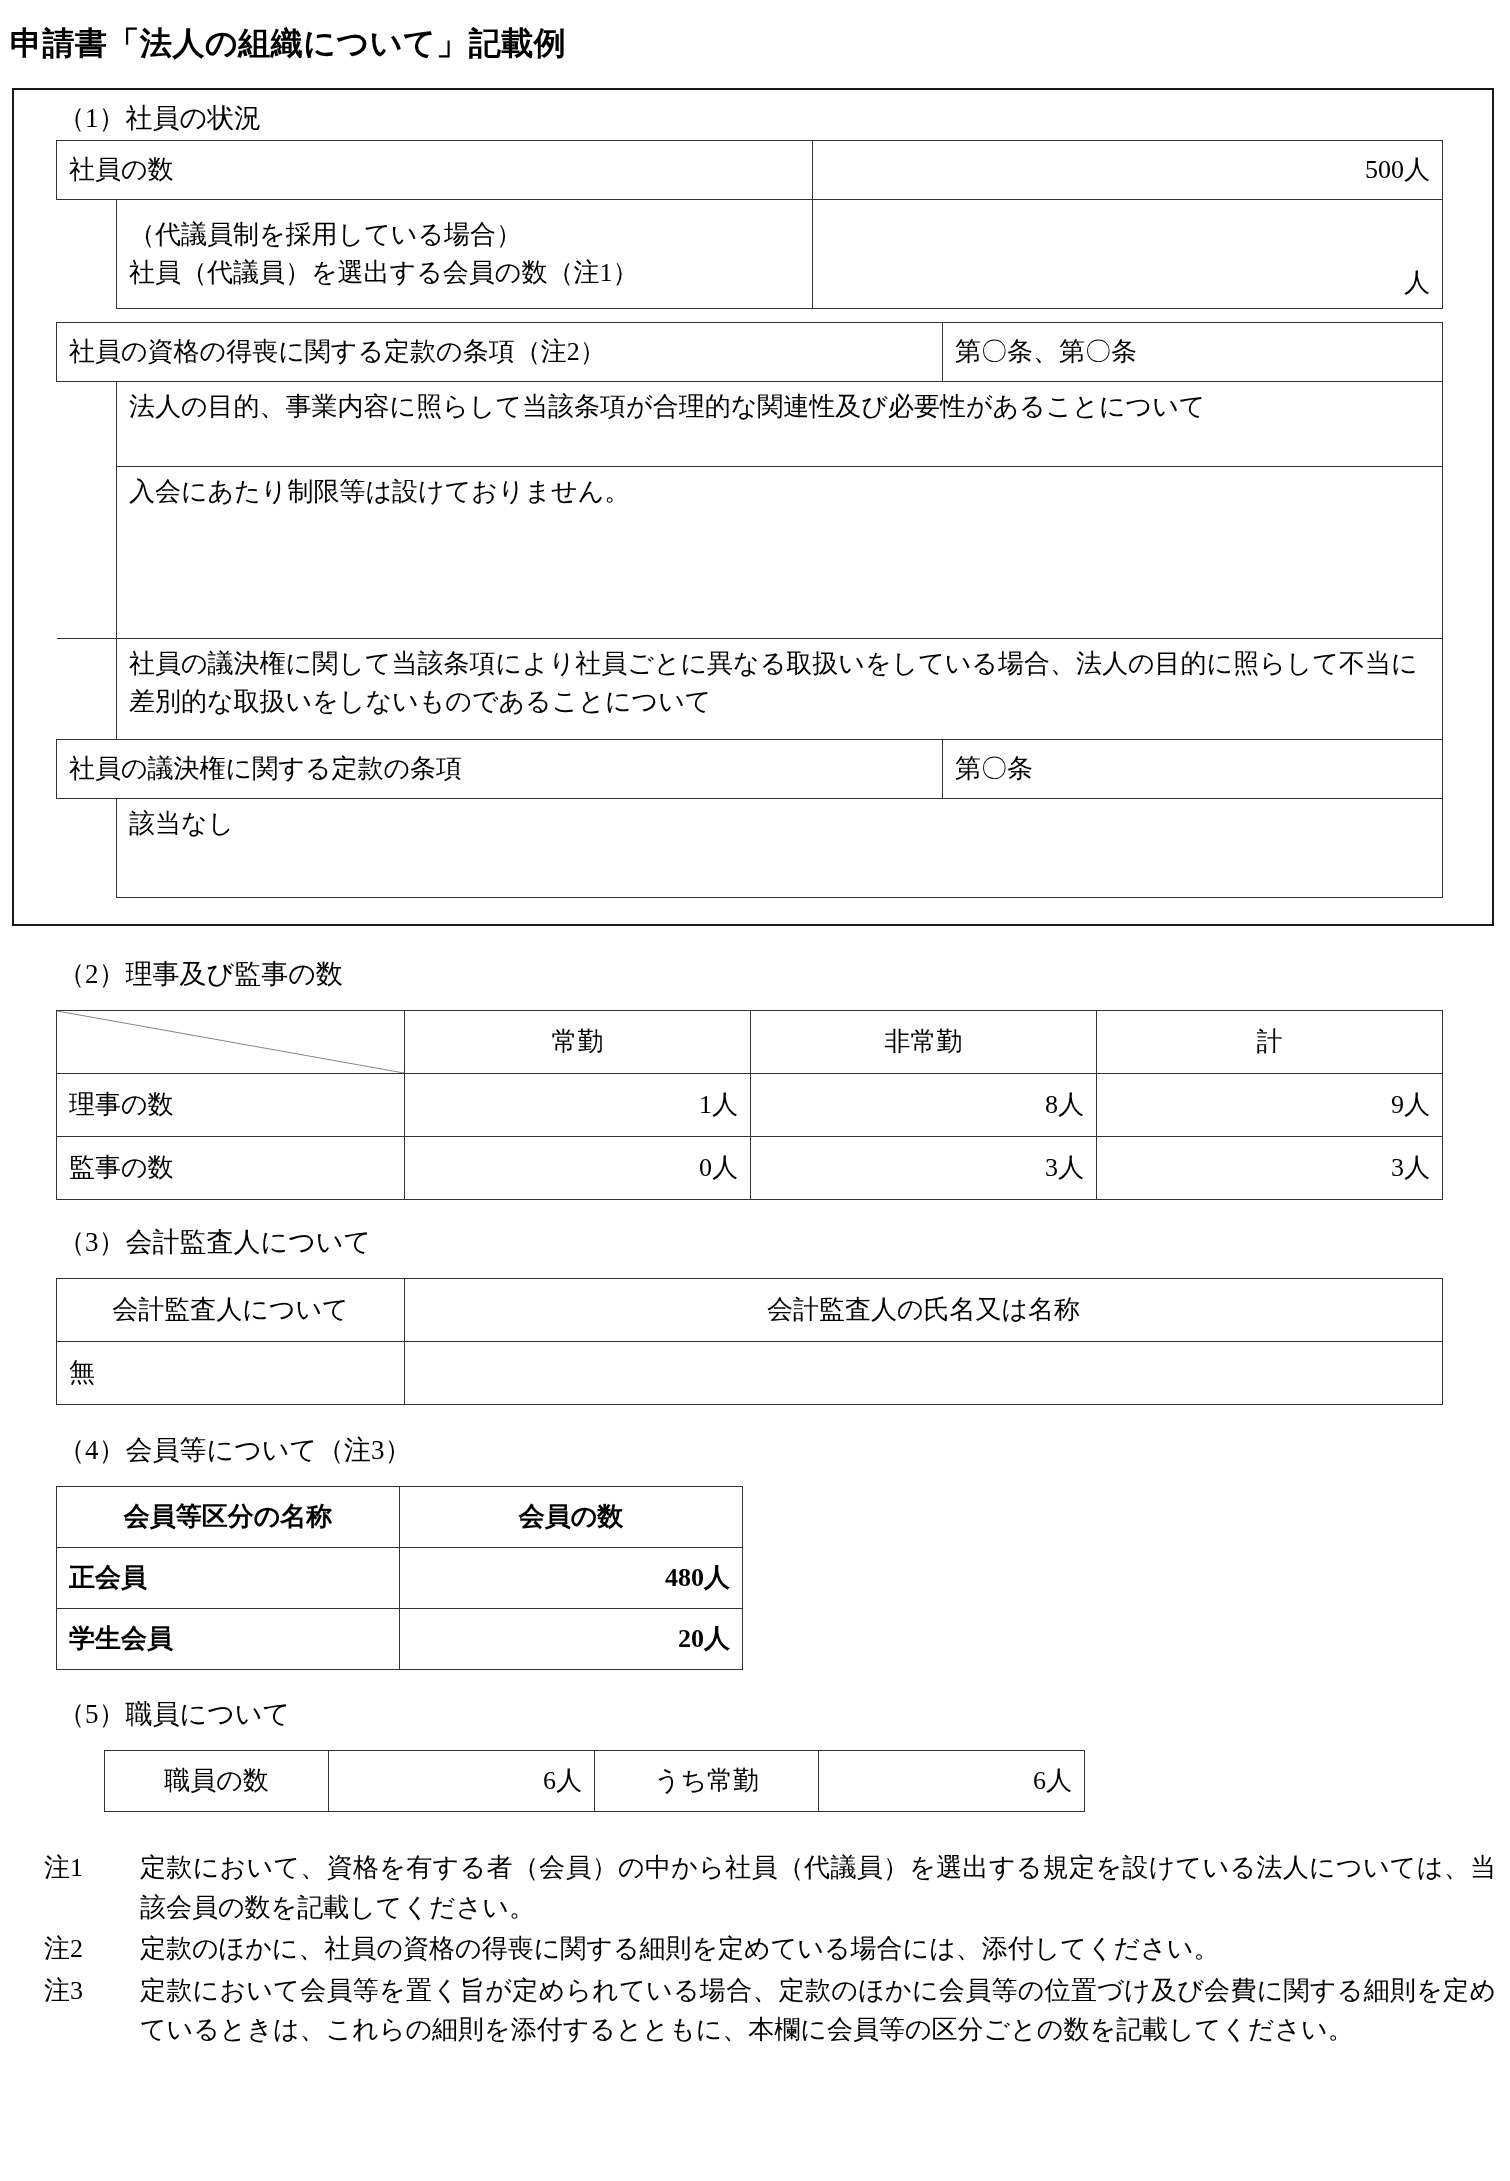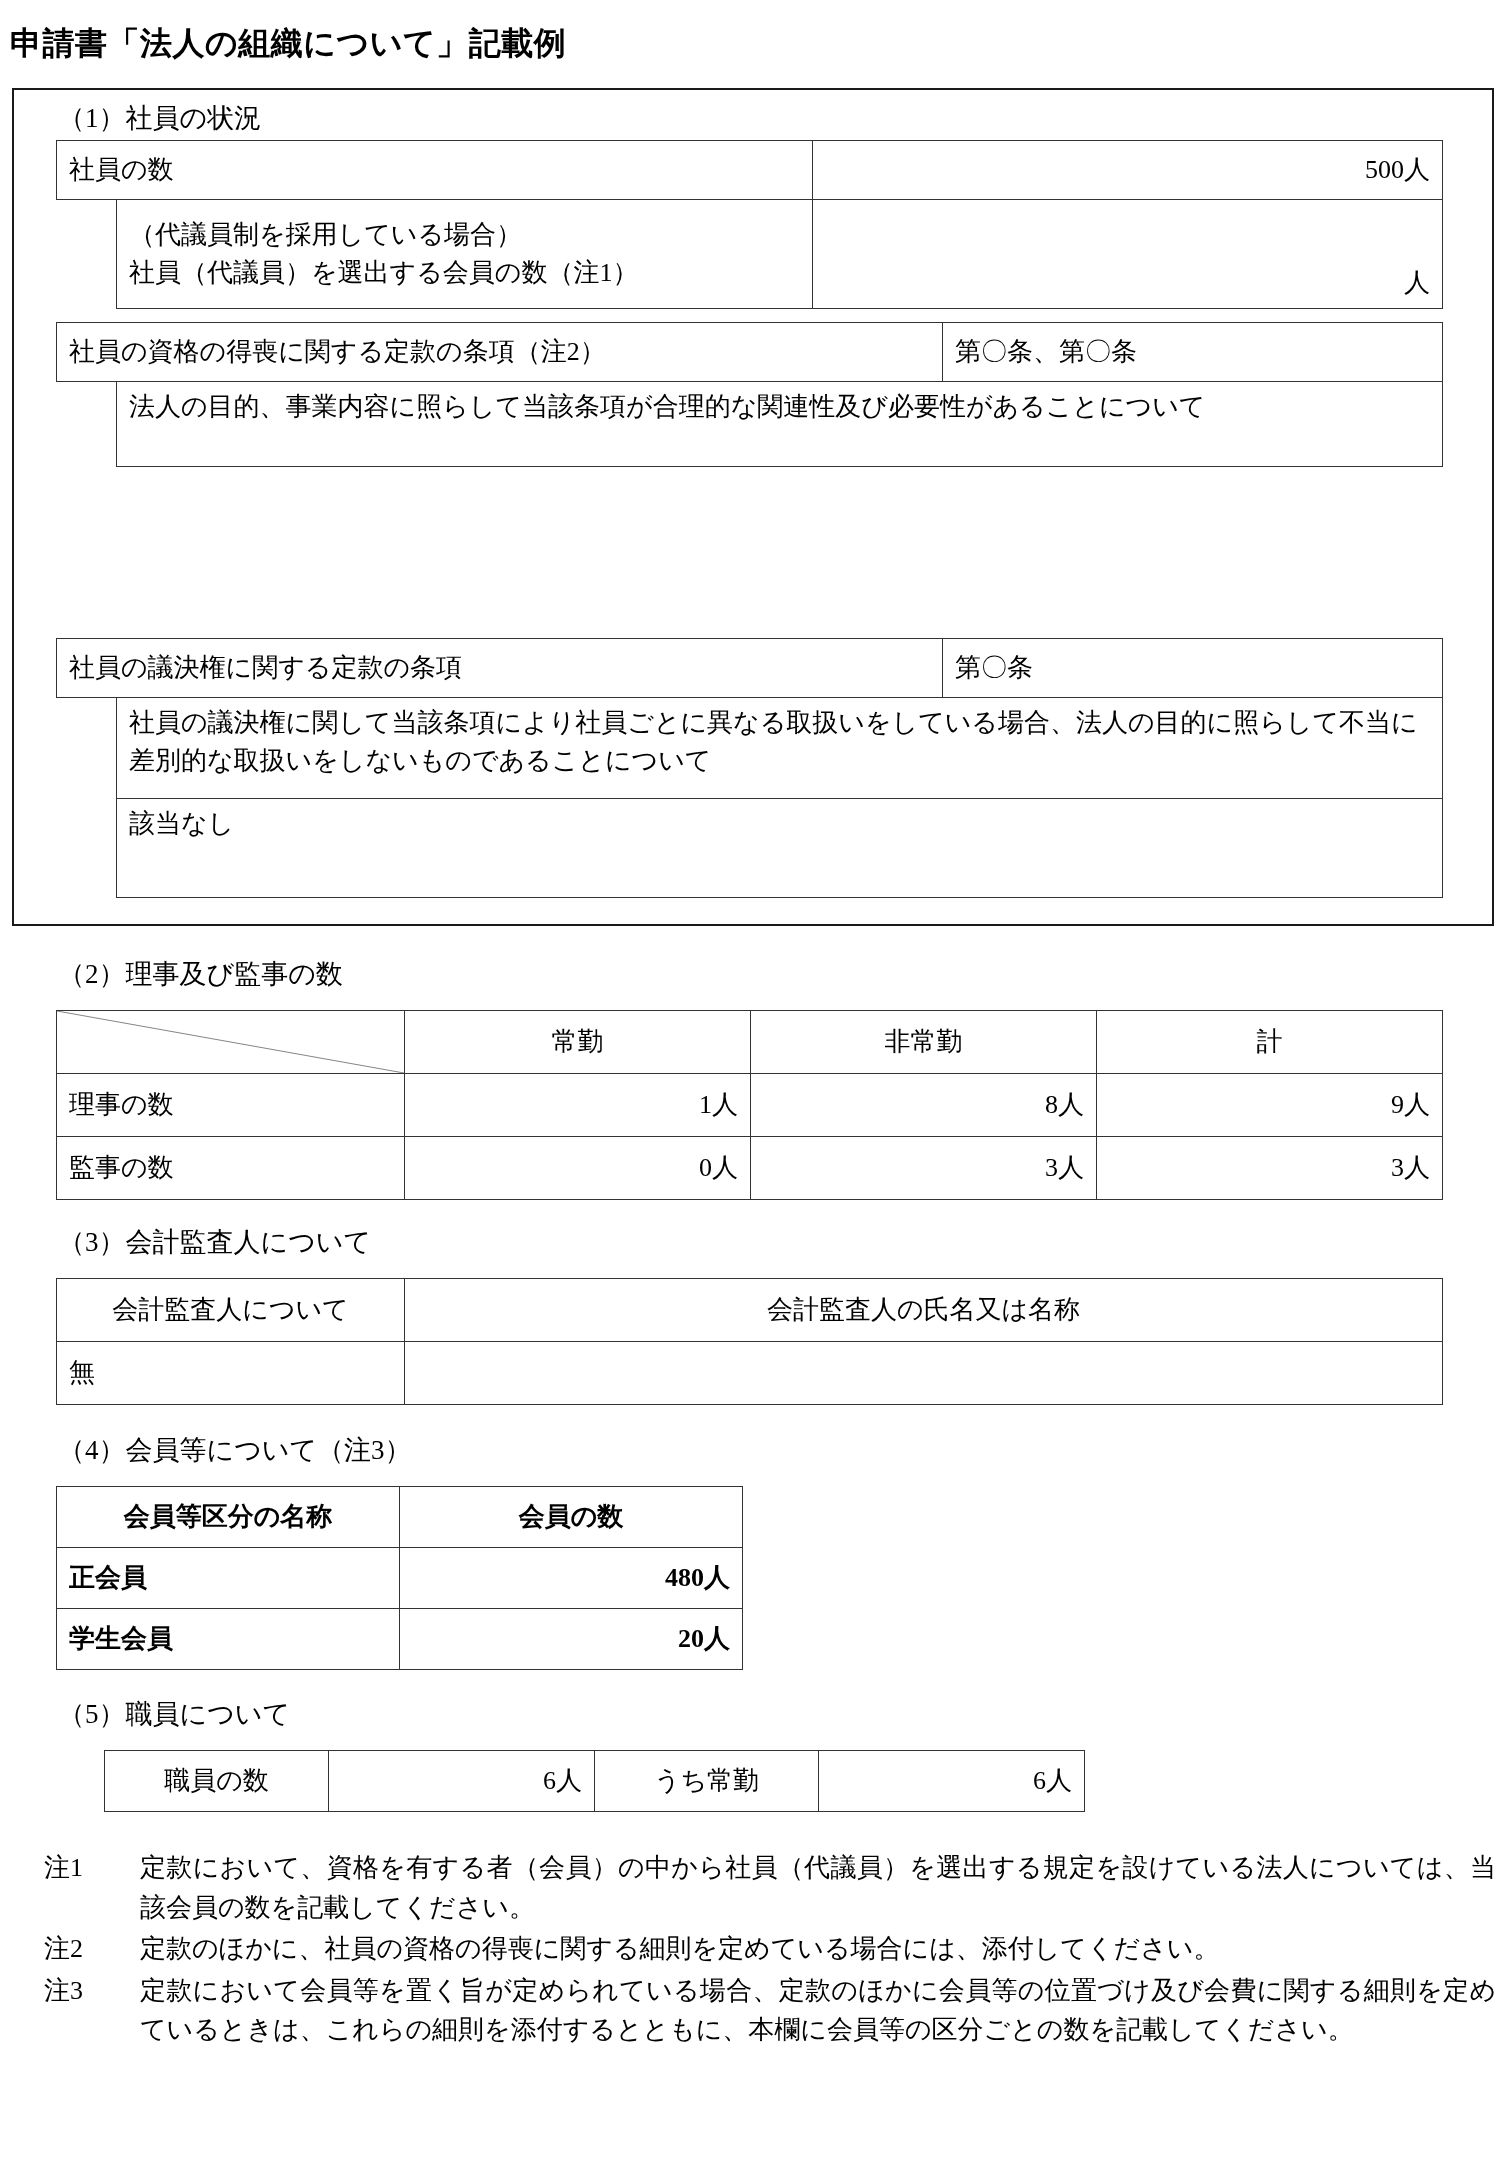--- a/index.html
+++ b/index.html
@@ -219,37 +219,41 @@
     </colgroup>
     <tbody>
       <tr>
         <td colspan="2" style="height:46px;">社員の資格の得喪に関する定款の条項（注2）</td>
         <td>第〇条、第〇条</td>
       </tr>
       <tr>
         <td class="nb-left nb-bottom"></td>
         <td colspan="2" class="para-block" style="height:72px; vertical-align:top;">法人の目的、事業内容に照らして当該条項が合理的な関連性及び必要性があることについて</td>
       </tr>
+      <tr>
+        <td class="nb-left nb-top nb-bottom"></td>
+        <td colspan="2" style="height:180px; vertical-align:top;">入会にあたり制限等は設けておりません。</td>
+      </tr>
     </tbody>
   </table>
 
   <table class="grid t3">
     <colgroup>
       <col style="width:60px">
       <col style="width:826px">
       <col style="width:500px">
     </colgroup>
     <tbody>
       <tr>
+        <td class="nb-left nb-bottom"></td>
+        <td colspan="2" class="para-block" style="height:88px; vertical-align:top;">社員の議決権に関して当該条項により社員ごとに異なる取扱いをしている場合、法人の目的に照らして不当に差別的な取扱いをしないものであることについて</td>
+      </tr>
+      <tr>
         <td colspan="2" style="height:46px;">社員の議決権に関する定款の条項</td>
         <td>第〇条</td>
-      </tr>
-      <tr>
-        <td class="nb-left nb-bottom"></td>
-        <td colspan="2" class="para-block" style="height:88px; vertical-align:top;">社員の議決権に関して当該条項により社員ごとに異なる取扱いをしている場合、法人の目的に照らして不当に差別的な取扱いをしないものであることについて</td>
       </tr>
       <tr>
         <td class="nb-left nb-top nb-bottom"></td>
         <td colspan="2" style="height:86px; vertical-align:top;">該当なし</td>
       </tr>
     </tbody>
   </table>
 
   <div class="sec-heading sec2-heading">（2）理事及び監事の数</div>
   <table class="grid t4">

